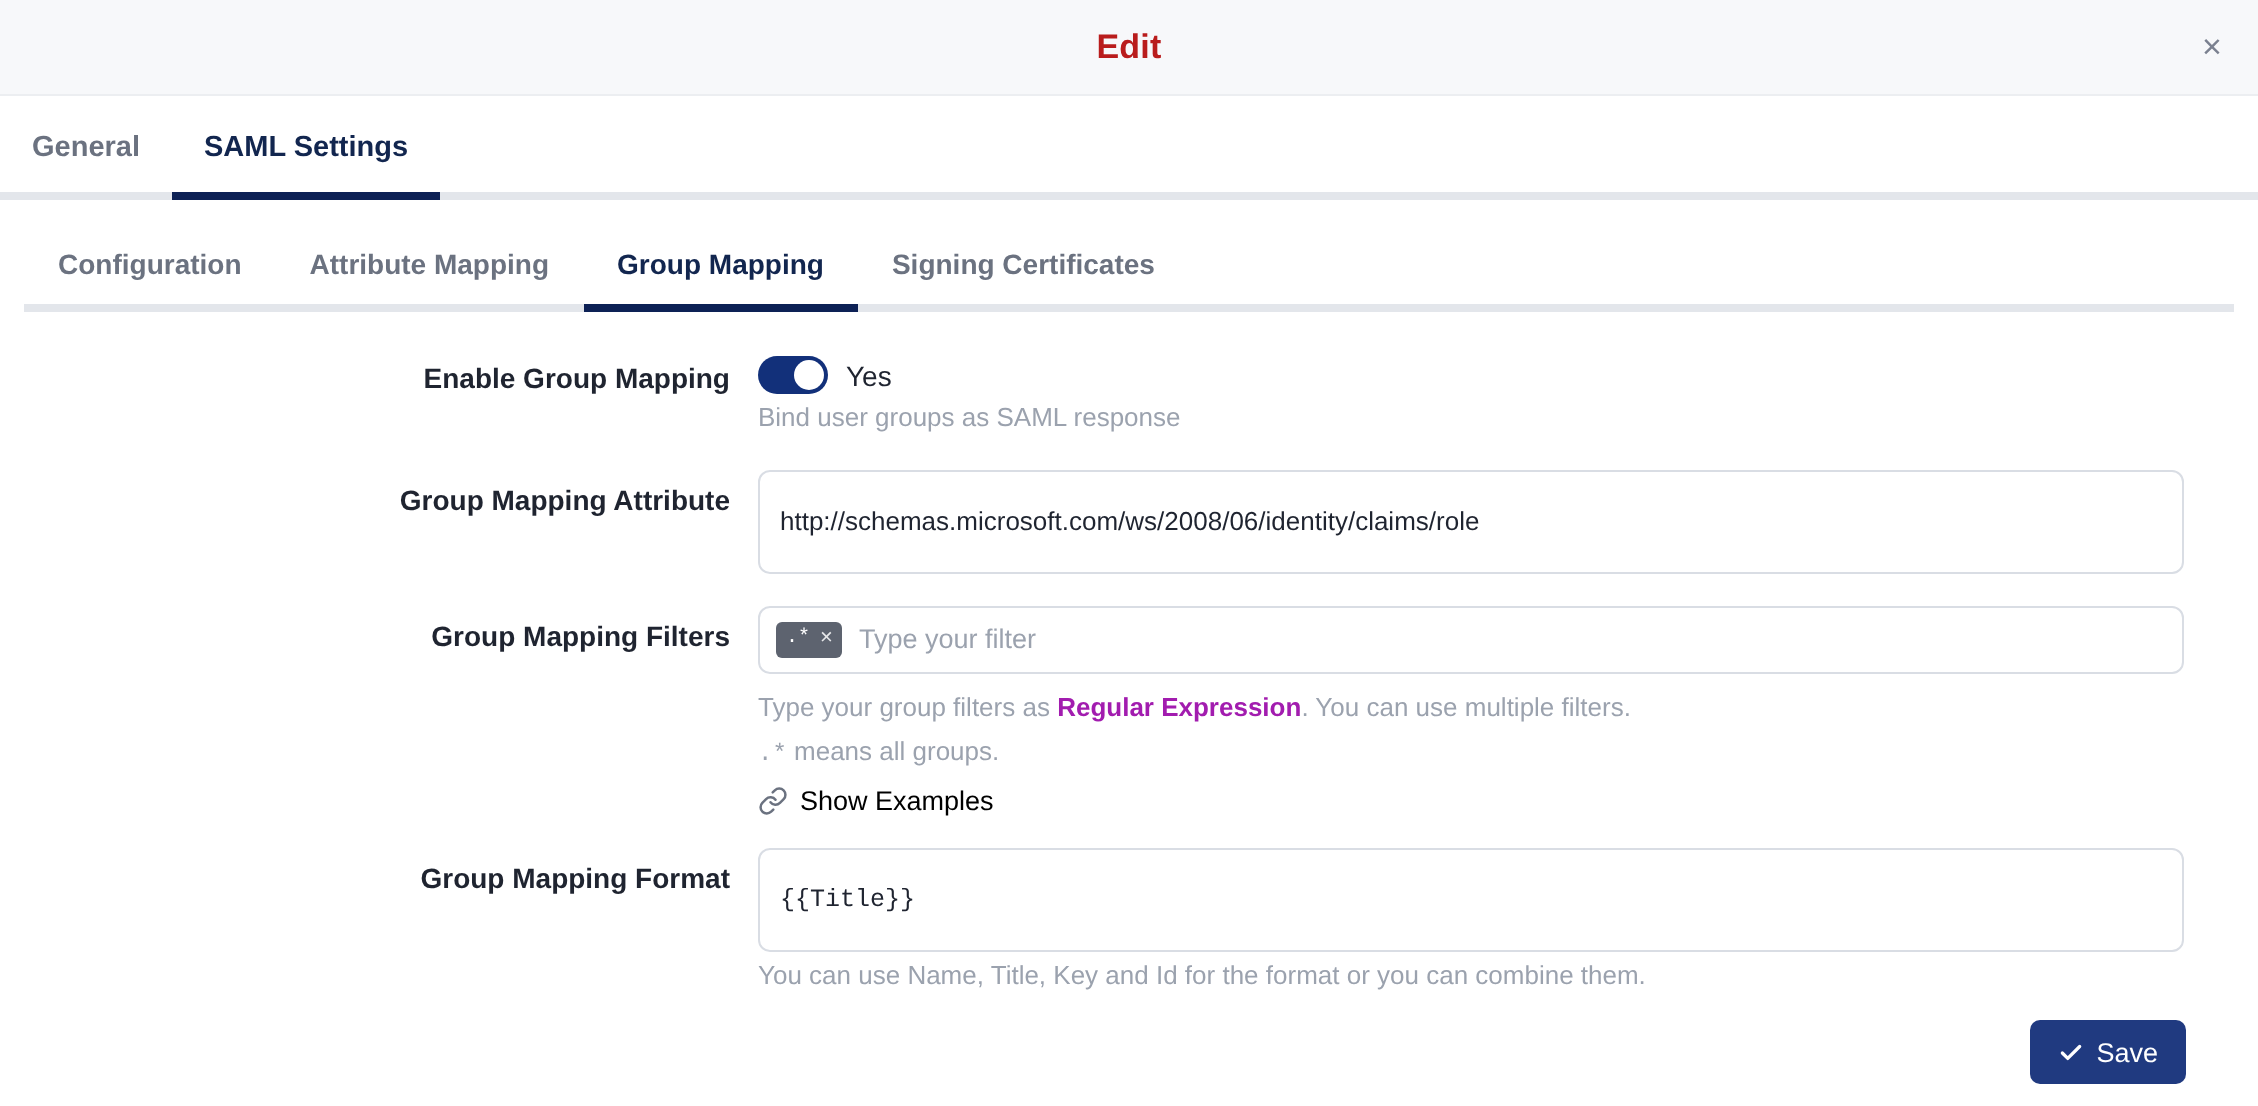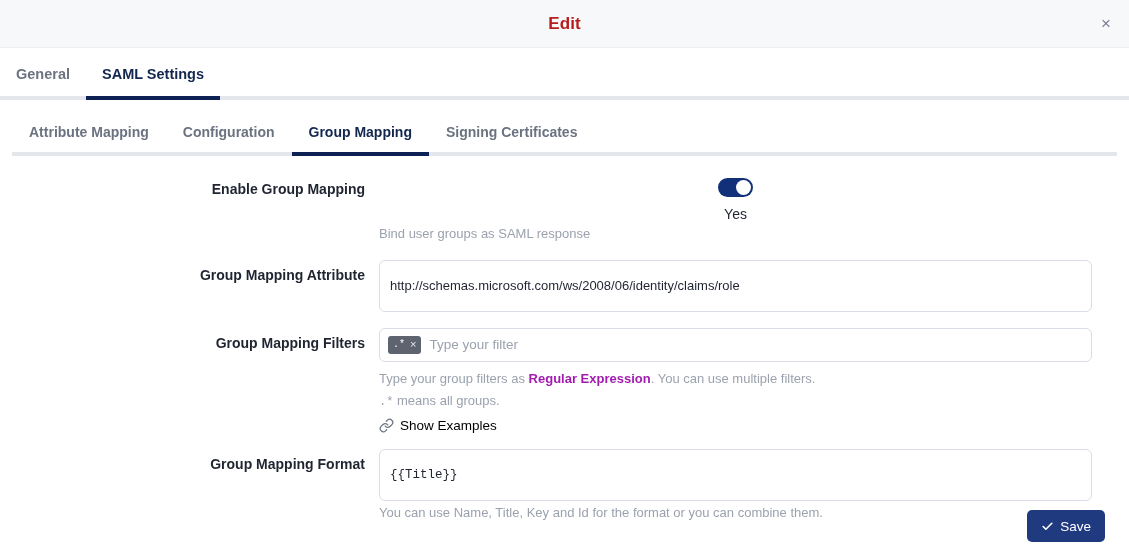--- a/index.html
+++ b/index.html
@@ -178,21 +178,20 @@
   .text-input.mono {
     font-family: "Liberation Mono", monospace;
     font-size: 12.5px;
   }
 
   
   .toggle-wrap {
     display: flex;
     align-items: center;
     gap: 9px;
-    flex-direction: column;
   }
   .toggle {
     width: 35px;
     height: 19px;
     border-radius: 10px;
     background: #12307a;
     position: relative;
     cursor: pointer;
     flex: none;
   }
@@ -273,21 +272,21 @@
   }
   .link-row .link-text {
     font-size: 13.5px;
     color: #000000;
   }
   .link-icon { display: block; color: #6b7280; }
 
   
   .footer {
     position: absolute;
-    right: 24px;
+    right: 36px;
     bottom: 11px;
   }
   .save-btn {
     display: inline-flex;
     align-items: center;
     gap: 6px;
     background: #203a80;
     color: #ffffff;
     border: none;
     border-radius: 5px;
@@ -311,24 +310,24 @@
   <div class="tab-p">
     <span>General</span>
   </div>
   <div class="tab-p active">
     <span>SAML Settings</span>
   </div>
 </div>
 
 <div class="tabs-secondary">
   <div class="tab-s">
+    <span>Configuration</span>
+  </div>
+  <div class="tab-s">
     <span>Attribute Mapping</span>
-  </div>
-  <div class="tab-s">
-    <span>Configuration</span>
   </div>
   <div class="tab-s active">
     <span>Group Mapping</span>
   </div>
   <div class="tab-s">
     <span>Signing Certificates</span>
   </div>
 </div>
 
 <div class="form-body">

